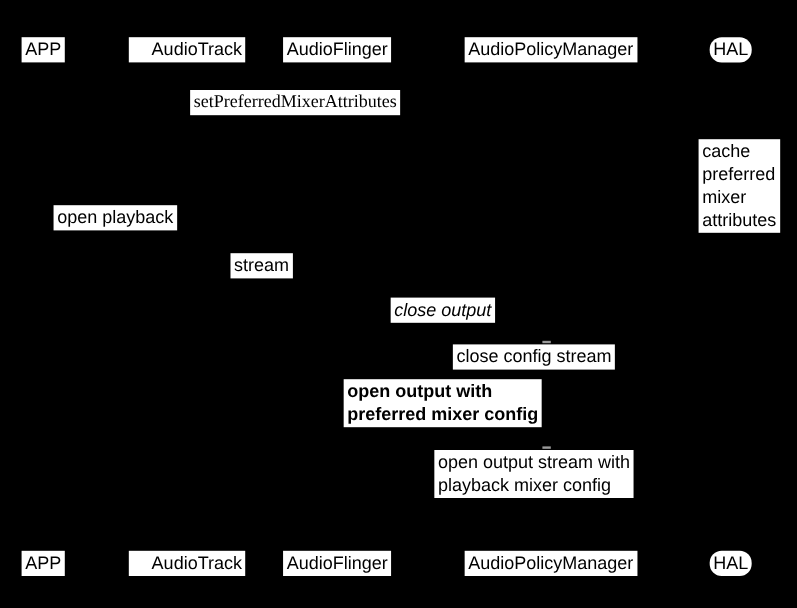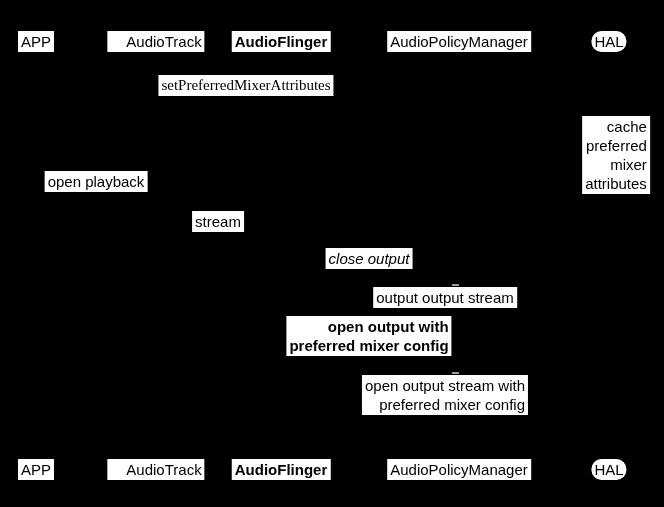--- a/index.html
+++ b/index.html
@@ -17,32 +17,32 @@
   }
   .label {
     position: absolute;
     transform: translateX(-50%);
     background: var(--label-bg, #ffffff);
     color: var(--label-fg, #000000);
     font-size: 15px;
     line-height: 19px;
     padding: 1px 3px;
     white-space: pre-line;
-    text-align: right;
+    text-align: left;
   }
   .tick {
     position: absolute;
     width: 7px;
     height: 2px;
     background: var(--tick-color, #9a9a9a);
   }
   
   .actor-app        { left: 36px;  }
   .actor-audiotrack { left: 156px; padding-left: 19px; }
-  .actor-audioflinger { left: 281px; font-weight: bold; }
+  .actor-audioflinger { left: 281px; }
   .actor-apm        { left: 459px; }
   .actor-hal        { left: 609px; border-radius: 10px; }
   .row-top    { top: 31px;  }
   .row-bottom { top: 459px; }
 
   .msg-set-preferred   { left: 246px; top: 75px; font-family: Liberation Serif, serif;  }
   .msg-cache-preferred { left: 572px; top: 116px; margin-left: 44px; }
   .msg-start-playback  { left: 96px;  top: 171px; }
   .msg-start           { left: 218px; top: 211px; }
   .msg-close-output    { left: 369px; top: 248px; font-style: italic; }
@@ -63,25 +63,25 @@
   <div class="label actor-audioflinger row-top">AudioFlinger</div>
   <div class="label actor-apm row-top">AudioPolicyManager</div>
   <div class="label actor-hal row-top">HAL</div>
 
   <div class="label msg-set-preferred">setPreferredMixerAttributes</div>
   <div class="label msg-cache-preferred">cache preferred
 mixer attributes</div>
   <div class="label msg-start-playback">open playback</div>
   <div class="label msg-start">stream</div>
   <div class="label msg-close-output">close output</div>
-  <div class="label msg-close-output-stream">output output stream</div>
+  <div class="label msg-close-output-stream">close config stream</div>
   <div class="label msg-open-output">open output with
 preferred mixer config</div>
   <div class="label msg-open-output-stream">open output stream with
-preferred mixer config</div>
+playback mixer config</div>
 
   <div class="tick tick-close-output-stream"></div>
   <div class="tick tick-open-output-stream"></div>
 
   <div class="label actor-app row-bottom">APP</div>
   <div class="label actor-audiotrack row-bottom">AudioTrack</div>
   <div class="label actor-audioflinger row-bottom">AudioFlinger</div>
   <div class="label actor-apm row-bottom">AudioPolicyManager</div>
   <div class="label actor-hal row-bottom">HAL</div>
 

